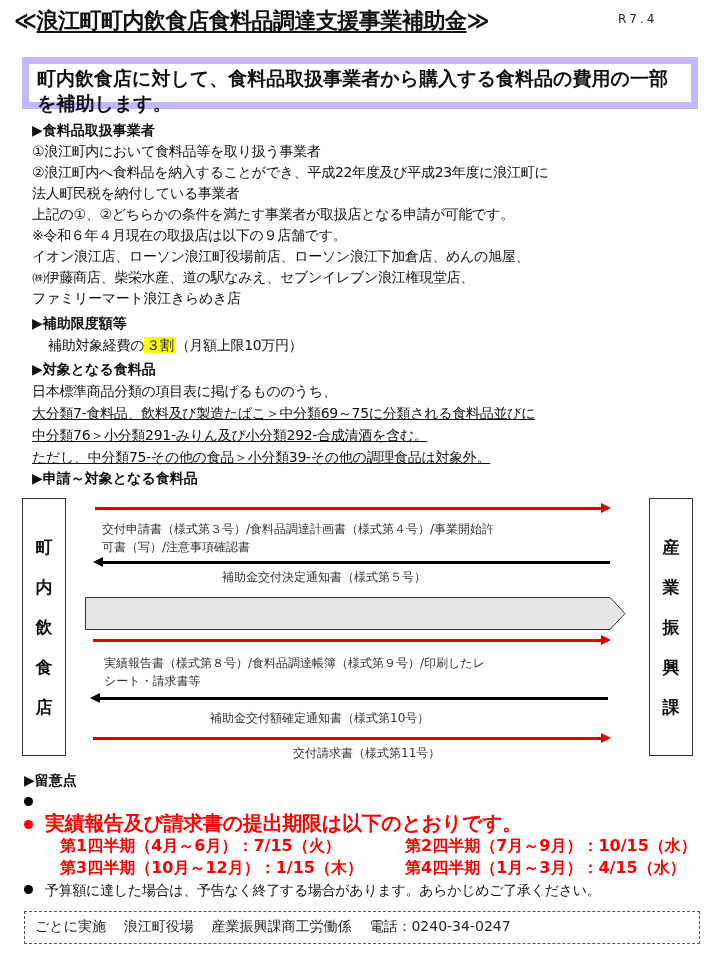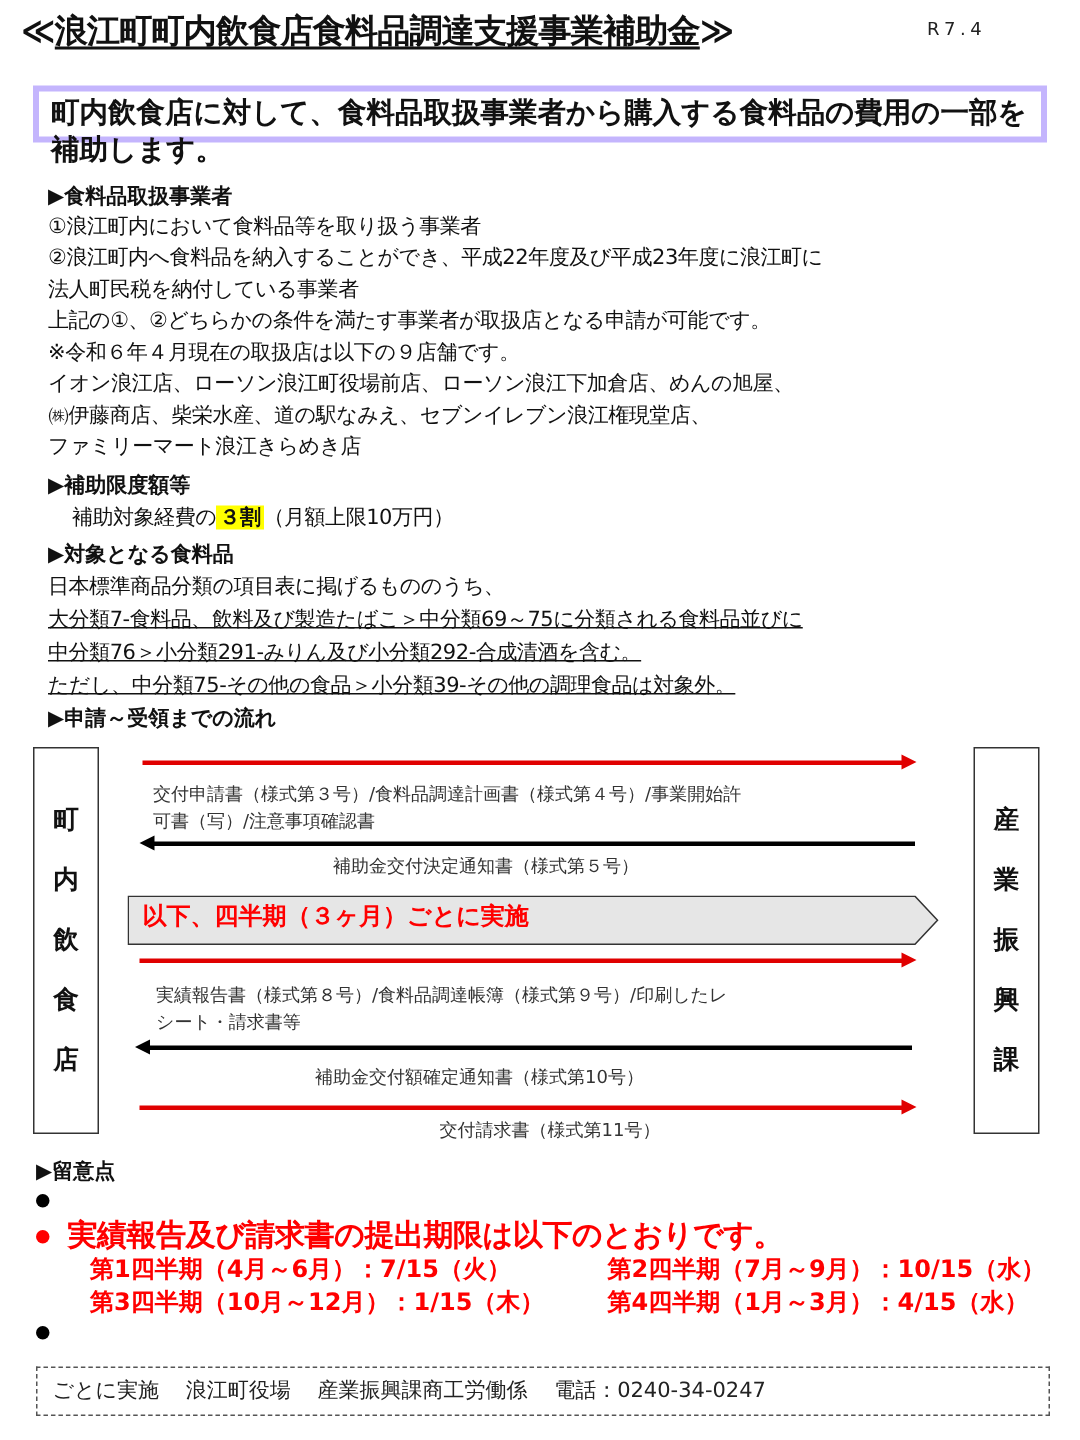--- a/index.html
+++ b/index.html
@@ -4,27 +4,27 @@
 <style>
   * { box-sizing: border-box; margin: 0; padding: 0; }
   html, body { width: 720px; height: 960px; background: #ffffff; overflow: hidden; }
   body { position: relative; font-family: "DejaVu Sans", "Liberation Sans", sans-serif; color: #111; }
   .abs { position: absolute; white-space: nowrap; }
 
   .title { left: 14px; top: 6px; font-size: 22px; font-weight: bold; letter-spacing: -0.5px; }
   .title .u { text-decoration: underline; text-underline-offset: 3px; }
   .date { left: 618px; top: 12px; font-size: 12px; letter-spacing: 3px; color: #222; }
 
-  .lead { left: 22px; top: 57px; width: 676px; height: 38px; border: 4px solid #c4b5fd;
+  .lead { left: 22px; top: 57px; width: 676px; height: 52px; border: 7px solid #c4b5fd;
           padding: 2px 8px; font-size: 19px; font-weight: bold; line-height: 25px; white-space: normal; }
 
   .h { font-size: 14px; font-weight: bold; }
   .t { font-size: 14px; line-height: 20px; letter-spacing: -0.3px; }
   .ul { text-decoration: underline; }
-  .hl { background: #ffff00; font-weight: bold; padding: 0 2px; }
+  .hl { background: #ffff00; font-weight: normal; padding: 0 2px; }
 
   
   .vbox { border: 1px solid #333; width: 44px; height: 258px; top: 498px; display: flex; flex-direction: column;
           align-items: center; justify-content: center; gap: 14px; font-weight: bold; font-size: 17px; }
   .vbox span { display: block; line-height: 26px; }
   .arrow { height: 3px; }
   .arrow.r { background: #e00000; }
   .arrow.l { background: #000; }
   .arrow.r::after { content: ""; position: absolute; right: -8px; top: -4px; border-left: 10px solid #e00000;
                     border-top: 5.5px solid transparent; border-bottom: 5.5px solid transparent; }
@@ -66,21 +66,21 @@
 <div class="abs t" style="left:48px;top:335px;">
   <span>補助対象経費の</span><span class="hl">３割</span><span>（月額上限10万円）</span>
 </div>
 
 <div class="abs h" style="left:32px;top:361px;">▶対象となる食料品</div>
 <div class="abs t" style="left:32px;top:381px;">日本標準商品分類の項目表に掲げるもののうち、</div>
 <div class="abs t ul" style="left:32px;top:403px;">大分類7-食料品、飲料及び製造たばこ＞中分類69～75に分類される食料品並びに</div>
 <div class="abs t ul" style="left:32px;top:425px;">中分類76＞小分類291-みりん及び小分類292-合成清酒を含む。</div>
 <div class="abs t ul" style="left:32px;top:447px;">ただし、中分類75-その他の食品＞小分類39-その他の調理食品は対象外。</div>
 
-<div class="abs h" style="left:32px;top:470px;">▶申請～受領までの流れ</div>
+<div class="abs h" style="left:32px;top:470px;">▶申請～対象となる食料品</div>
 
 <div class="abs vbox" style="left:22px;">
   <span>町</span>
   <span>内</span>
   <span>飲</span>
   <span>食</span>
   <span>店</span>
 </div>
 <div class="abs vbox" style="left:649px;">
   <span>産</span>
@@ -94,21 +94,20 @@
 <div class="abs ft" style="left:102px;top:520px;">交付申請書（様式第３号）/食料品調達計画書（様式第４号）/事業開始許</div>
 <div class="abs ft" style="left:102px;top:538px;">可書（写）/注意事項確認書</div>
 
 <div class="abs arrow l" style="left:101px;top:561px;width:509px;"></div>
 <div class="abs ft" style="left:222px;top:568px;">補助金交付決定通知書（様式第５号）</div>
 
 <div class="abs banner">
   <svg width="542" height="34" viewBox="0 0 542 34">
     <polygon points="0.5,0.5 525,0.5 540,16.5 525,32.5 0.5,32.5" fill="#e6e6e6" stroke="#333" stroke-width="1"></polygon>
   </svg>
-  <span class="lbl">以下、四半期（３ヶ月）ごとに実施</span>
 </div>
 
 <div class="abs arrow r" style="left:93px;top:639px;width:510px;"></div>
 <div class="abs ft" style="left:104px;top:654px;">実績報告書（様式第８号）/食料品調達帳簿（様式第９号）/印刷したレ</div>
 <div class="abs ft" style="left:104px;top:672px;">シート・請求書等</div>
 
 <div class="abs arrow l" style="left:98px;top:697px;width:510px;"></div>
 <div class="abs ft" style="left:210px;top:709px;">補助金交付額確定通知書（様式第10号）</div>
 
 <div class="abs arrow r" style="left:93px;top:737px;width:510px;"></div>
@@ -127,21 +126,21 @@
 <div class="abs red" style="left:405px;top:836px;font-size:16px;">
   <span>第2四半期（7月～9月）</span><span>：10/15（水）</span>
 </div>
 <div class="abs red" style="left:60px;top:858px;font-size:16px;">
   <span>第3四半期（10月～12月）</span><span>：1/15（木）</span>
 </div>
 <div class="abs red" style="left:405px;top:858px;font-size:16px;">
   <span>第4四半期（1月～3月）</span><span>：4/15（水）</span>
 </div>
 <div class="abs t" style="left:24px;top:880px;">
-  <span class="bullet"></span>
+  <span class="bullet"></span><span>予算額に達した場合は、予告なく終了する場合があります。あらかじめご了承ください。</span>
 </div>
 
 <div class="abs contact">
   <span>ごとに実施</span>&nbsp;&nbsp;&nbsp;
   <span>浪江町役場</span>&nbsp;&nbsp;&nbsp;
   <span>産業振興課商工労働係</span>&nbsp;&nbsp;&nbsp;
   <span>電話：</span><span>0240-34-0247</span>
 </div>
 
 </body></html>

